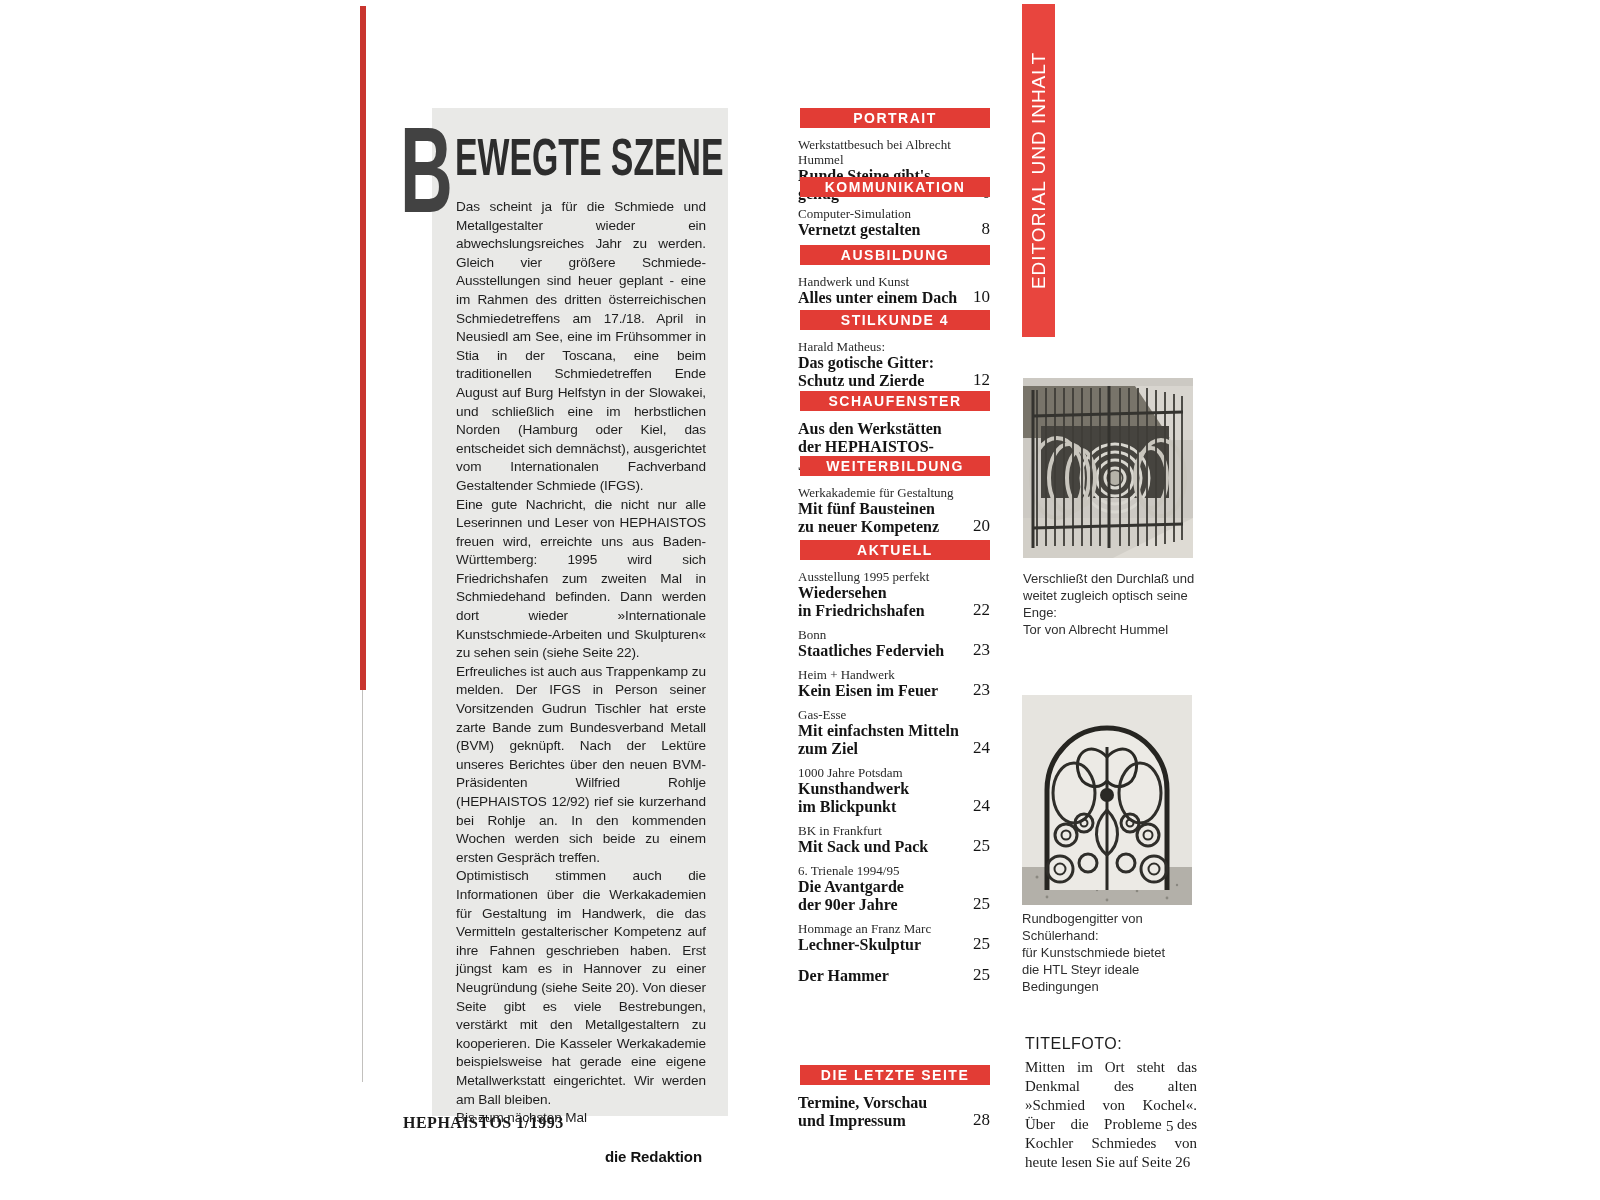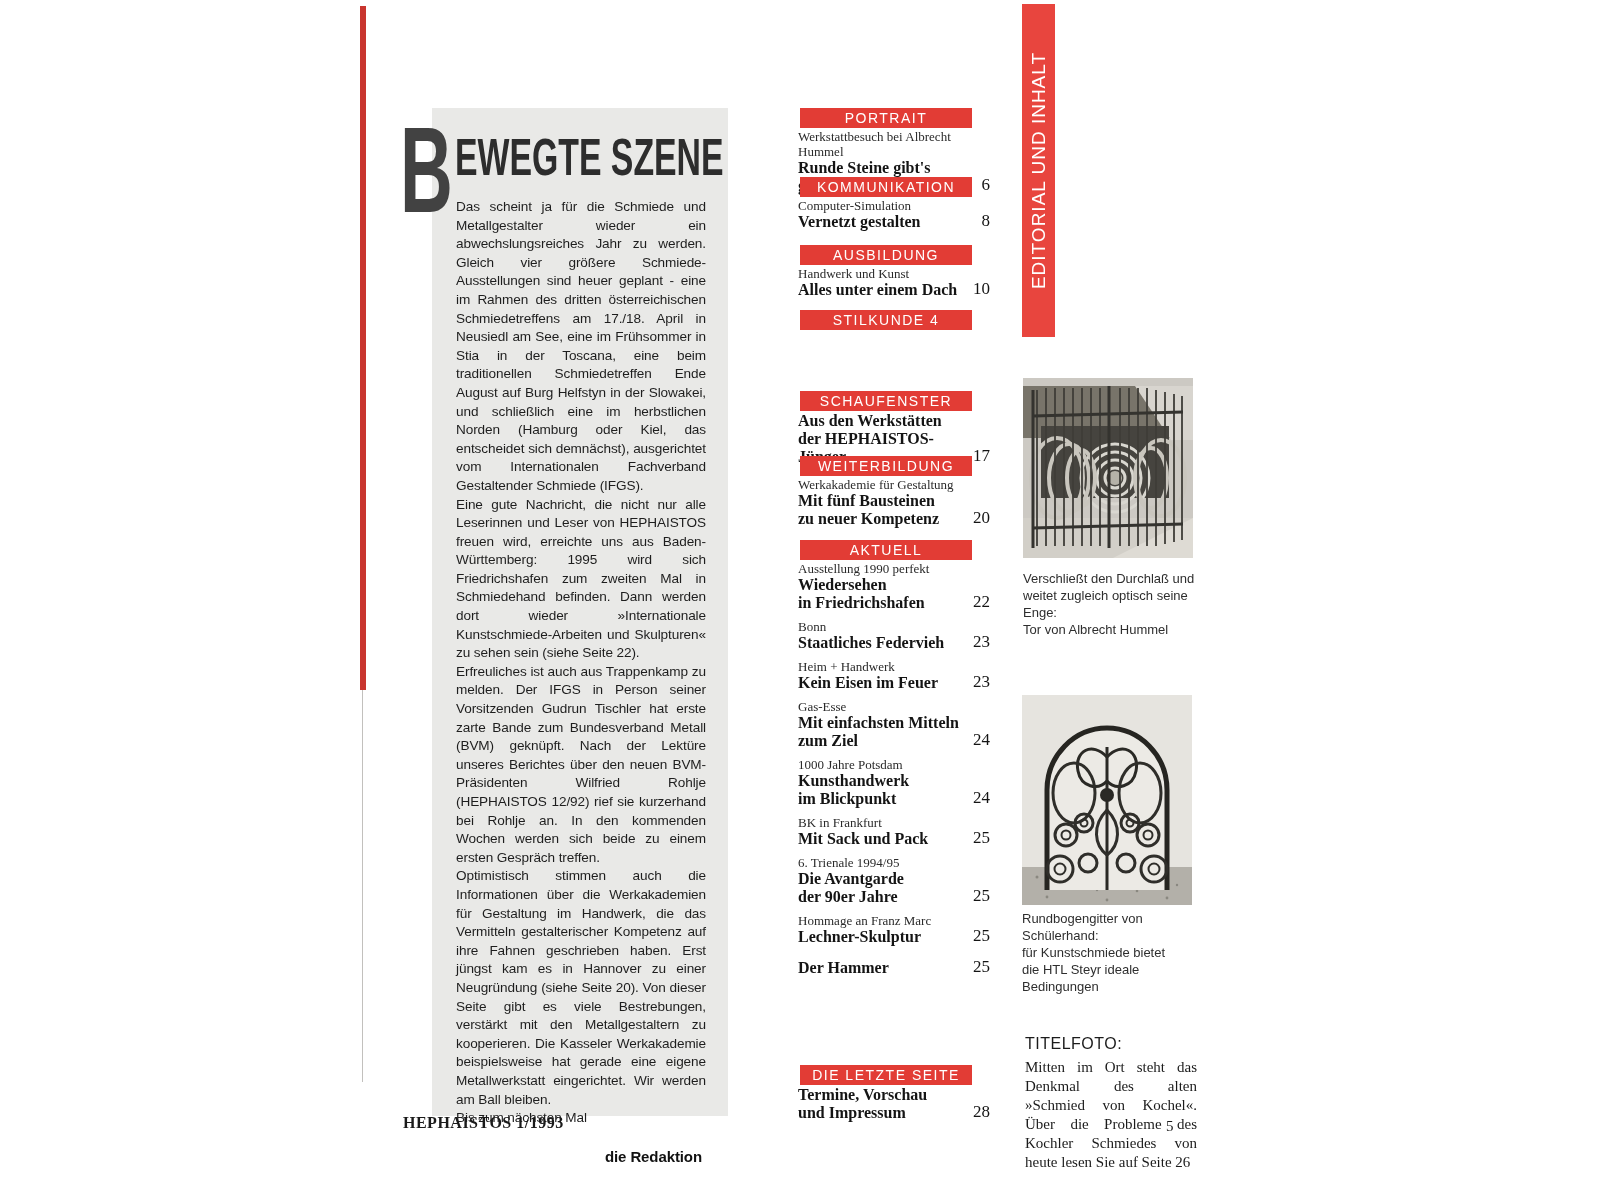--- a/index.html
+++ b/index.html
@@ -18,22 +18,22 @@
   .dropcap{left:400px;top:118px;font-size:122px;line-height:104px;font-weight:bold;
            color:#424242;transform:scale(0.60,1);transform-origin:0 0;}
   .edit-title{left:455px;top:130px;font-size:52px;line-height:54px;font-weight:bold;color:#2d2d2d;
               transform:scale(0.65,1);transform-origin:0 0;white-space:nowrap;}
   .edit-body{left:456px;top:198px;width:250px;font-size:13.6px;line-height:18.6px;color:#1e1e1e;
              text-align:justify;letter-spacing:-0.1px;}
   .edit-sign{text-align:right;font-weight:bold;font-size:15px;margin-top:20px;padding-right:4px;color:#111;}
 
   
   .toc-col{left:798px;width:192px;}
-  .toc-bar{margin-left:2px;width:172px;height:20px;line-height:20px;background:#e23c35;color:#fff;
-           text-align:center;font-size:14px;font-weight:normal;letter-spacing:1.5px;margin-bottom:1px;}
+  .toc-bar{margin-left:2px;width:190px;height:20px;line-height:20px;background:#e23c35;color:#fff;
+           text-align:center;font-size:14px;font-weight:bold;letter-spacing:1.5px;margin-bottom:9px;}
   .toc-entry{position:relative;margin-bottom:7px;}
   .kicker{font-family:"Liberation Serif","DejaVu Serif",serif;font-size:13px;line-height:15px;color:#2a2a2a;}
   .title-row{position:relative;}
   .toc-title{font-family:"Liberation Serif","DejaVu Serif",serif;font-size:16px;line-height:18px;
              font-weight:bold;color:#141414;white-space:pre-line;display:block;padding-right:26px;}
   .pagenum{font-family:"Liberation Serif","DejaVu Serif",serif;font-size:17px;color:#141414;
            position:absolute;right:0;bottom:0;}
 
   
   .vtab{left:1022px;top:4px;width:33px;height:333px;background:#e8453e;}
@@ -95,20 +95,28 @@
       <div class="kicker">Handwerk und Kunst</div>
       <div class="title-row">
           <span class="toc-title">Alles unter einem Dach</span>
         <span class="pagenum">10</span>
         </div>
     </div>
   </div>
 
   <div class="abs toc-col" style="top:310px">
     <div class="toc-bar">STILKUNDE 4</div>
+    <div class="toc-entry">
+      <div class="kicker">Harald Matheus:</div>
+      <div class="title-row">
+          <span class="toc-title">Das gotische Gitter:
+Schutz und Zierde</span>
+        <span class="pagenum">12</span>
+        </div>
+    </div>
   </div>
 
   <div class="abs toc-col" style="top:391px">
     <div class="toc-bar">SCHAUFENSTER</div>
     <div class="toc-entry">
       <div class="title-row">
           <span class="toc-title">Aus den Werkstätten
 der HEPHAISTOS-Jünger</span>
         <span class="pagenum">17</span>
         </div>
@@ -123,21 +131,21 @@
           <span class="toc-title">Mit fünf Bausteinen
 zu neuer Kompetenz</span>
         <span class="pagenum">20</span>
         </div>
     </div>
   </div>
 
   <div class="abs toc-col" style="top:540px">
     <div class="toc-bar">AKTUELL</div>
     <div class="toc-entry">
-      <div class="kicker">Ausstellung 1990 perfekt</div>
+      <div class="kicker">Ausstellung 1995 perfekt</div>
       <div class="title-row">
           <span class="toc-title">Wiedersehen
 in Friedrichshafen</span>
         <span class="pagenum">22</span>
         </div>
     </div>
     <div class="toc-entry">
       <div class="kicker">Bonn</div>
       <div class="title-row">
           <span class="toc-title">Staatliches Federvieh</span>

